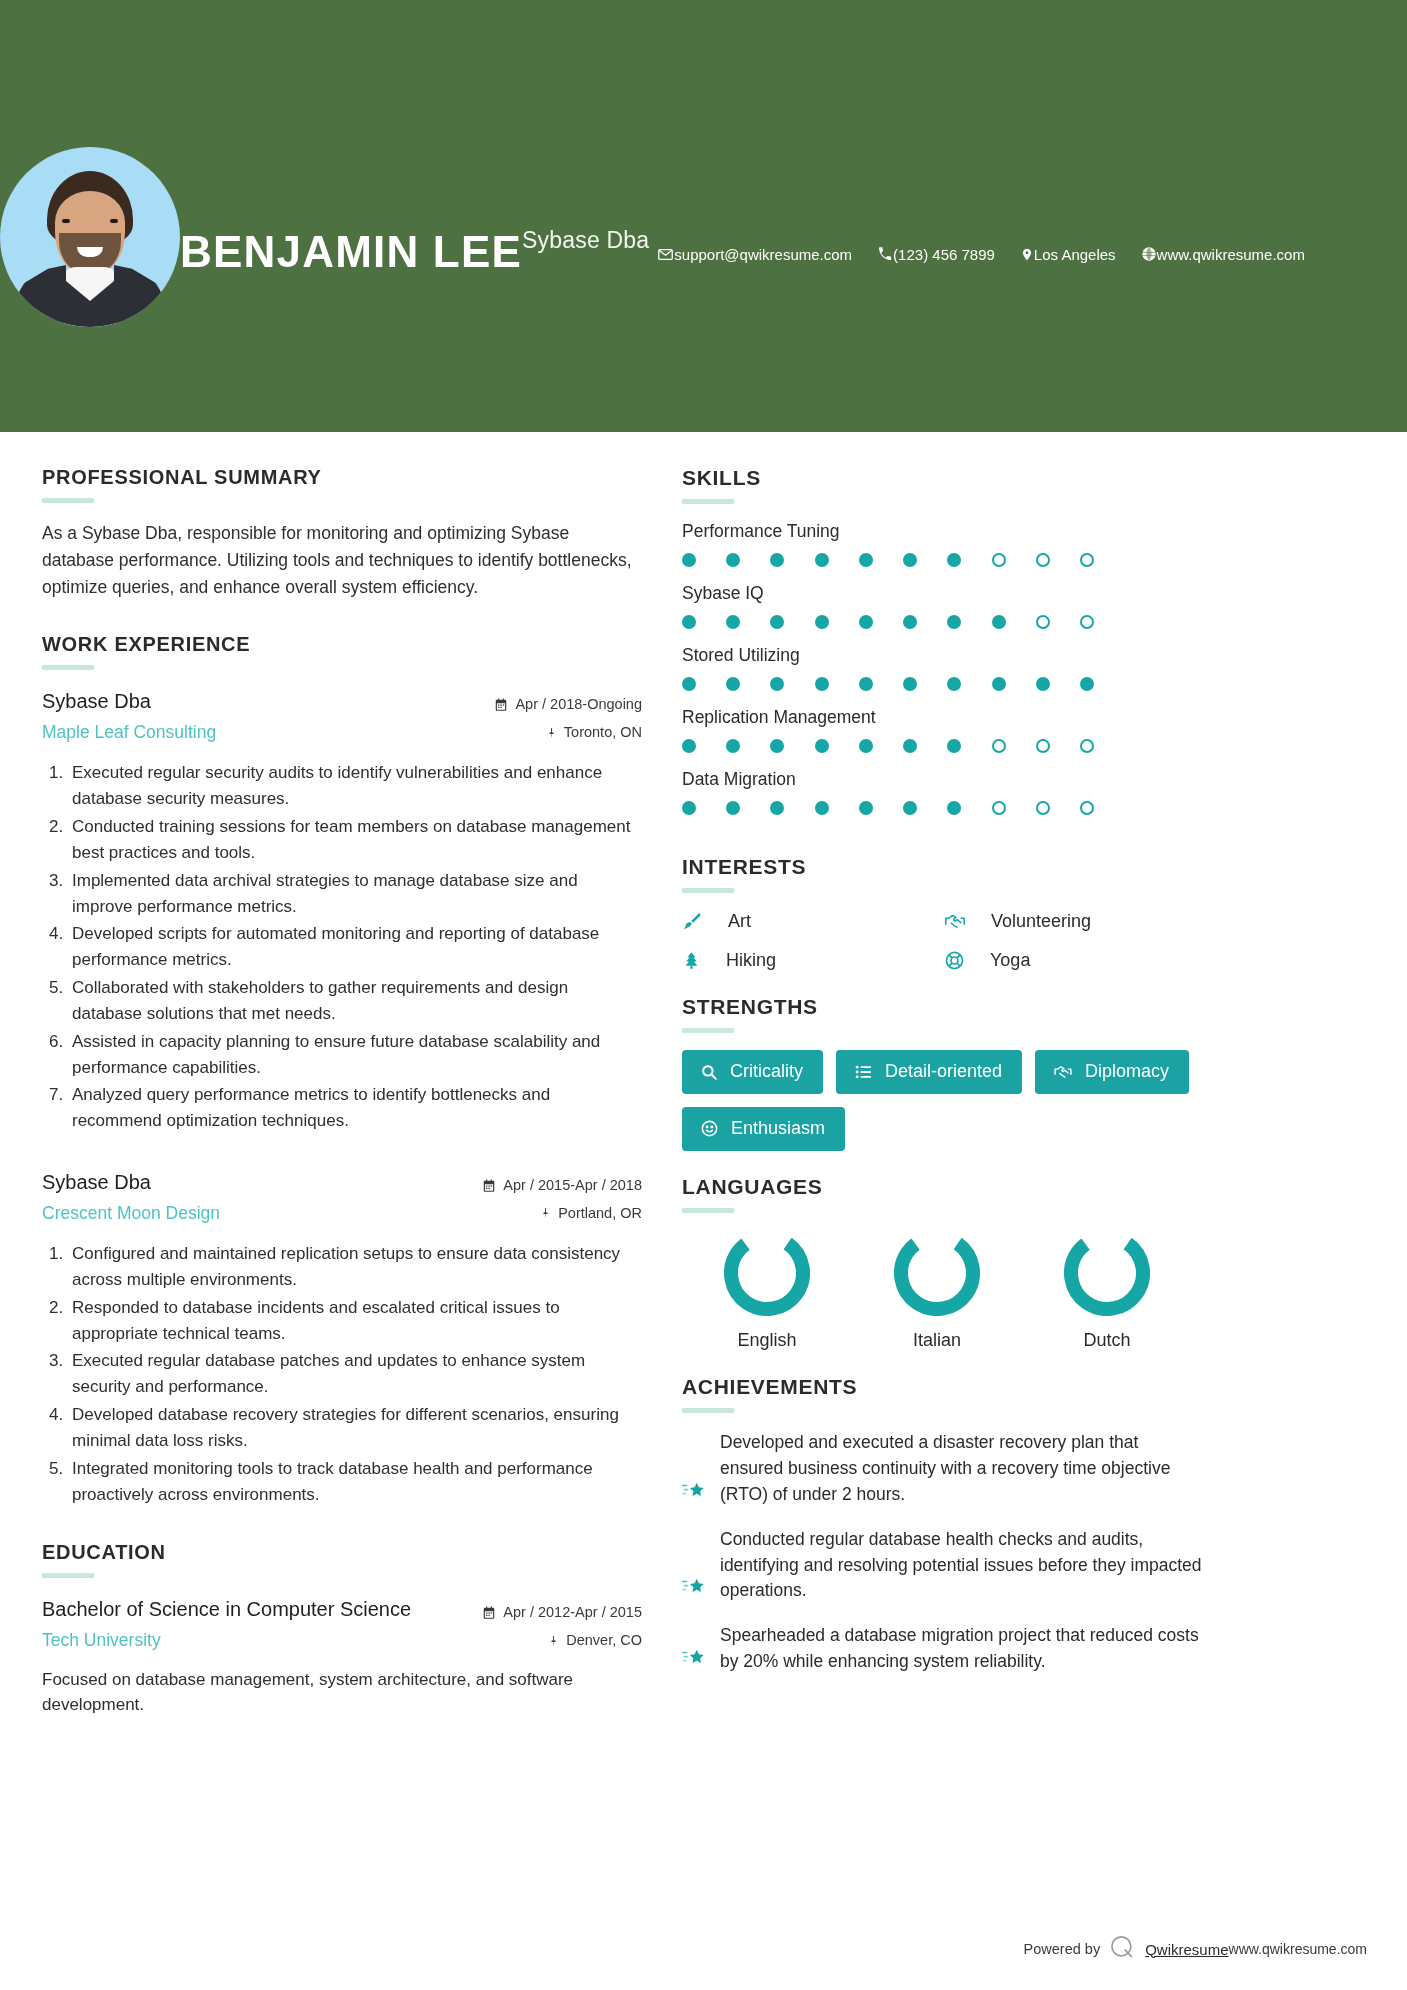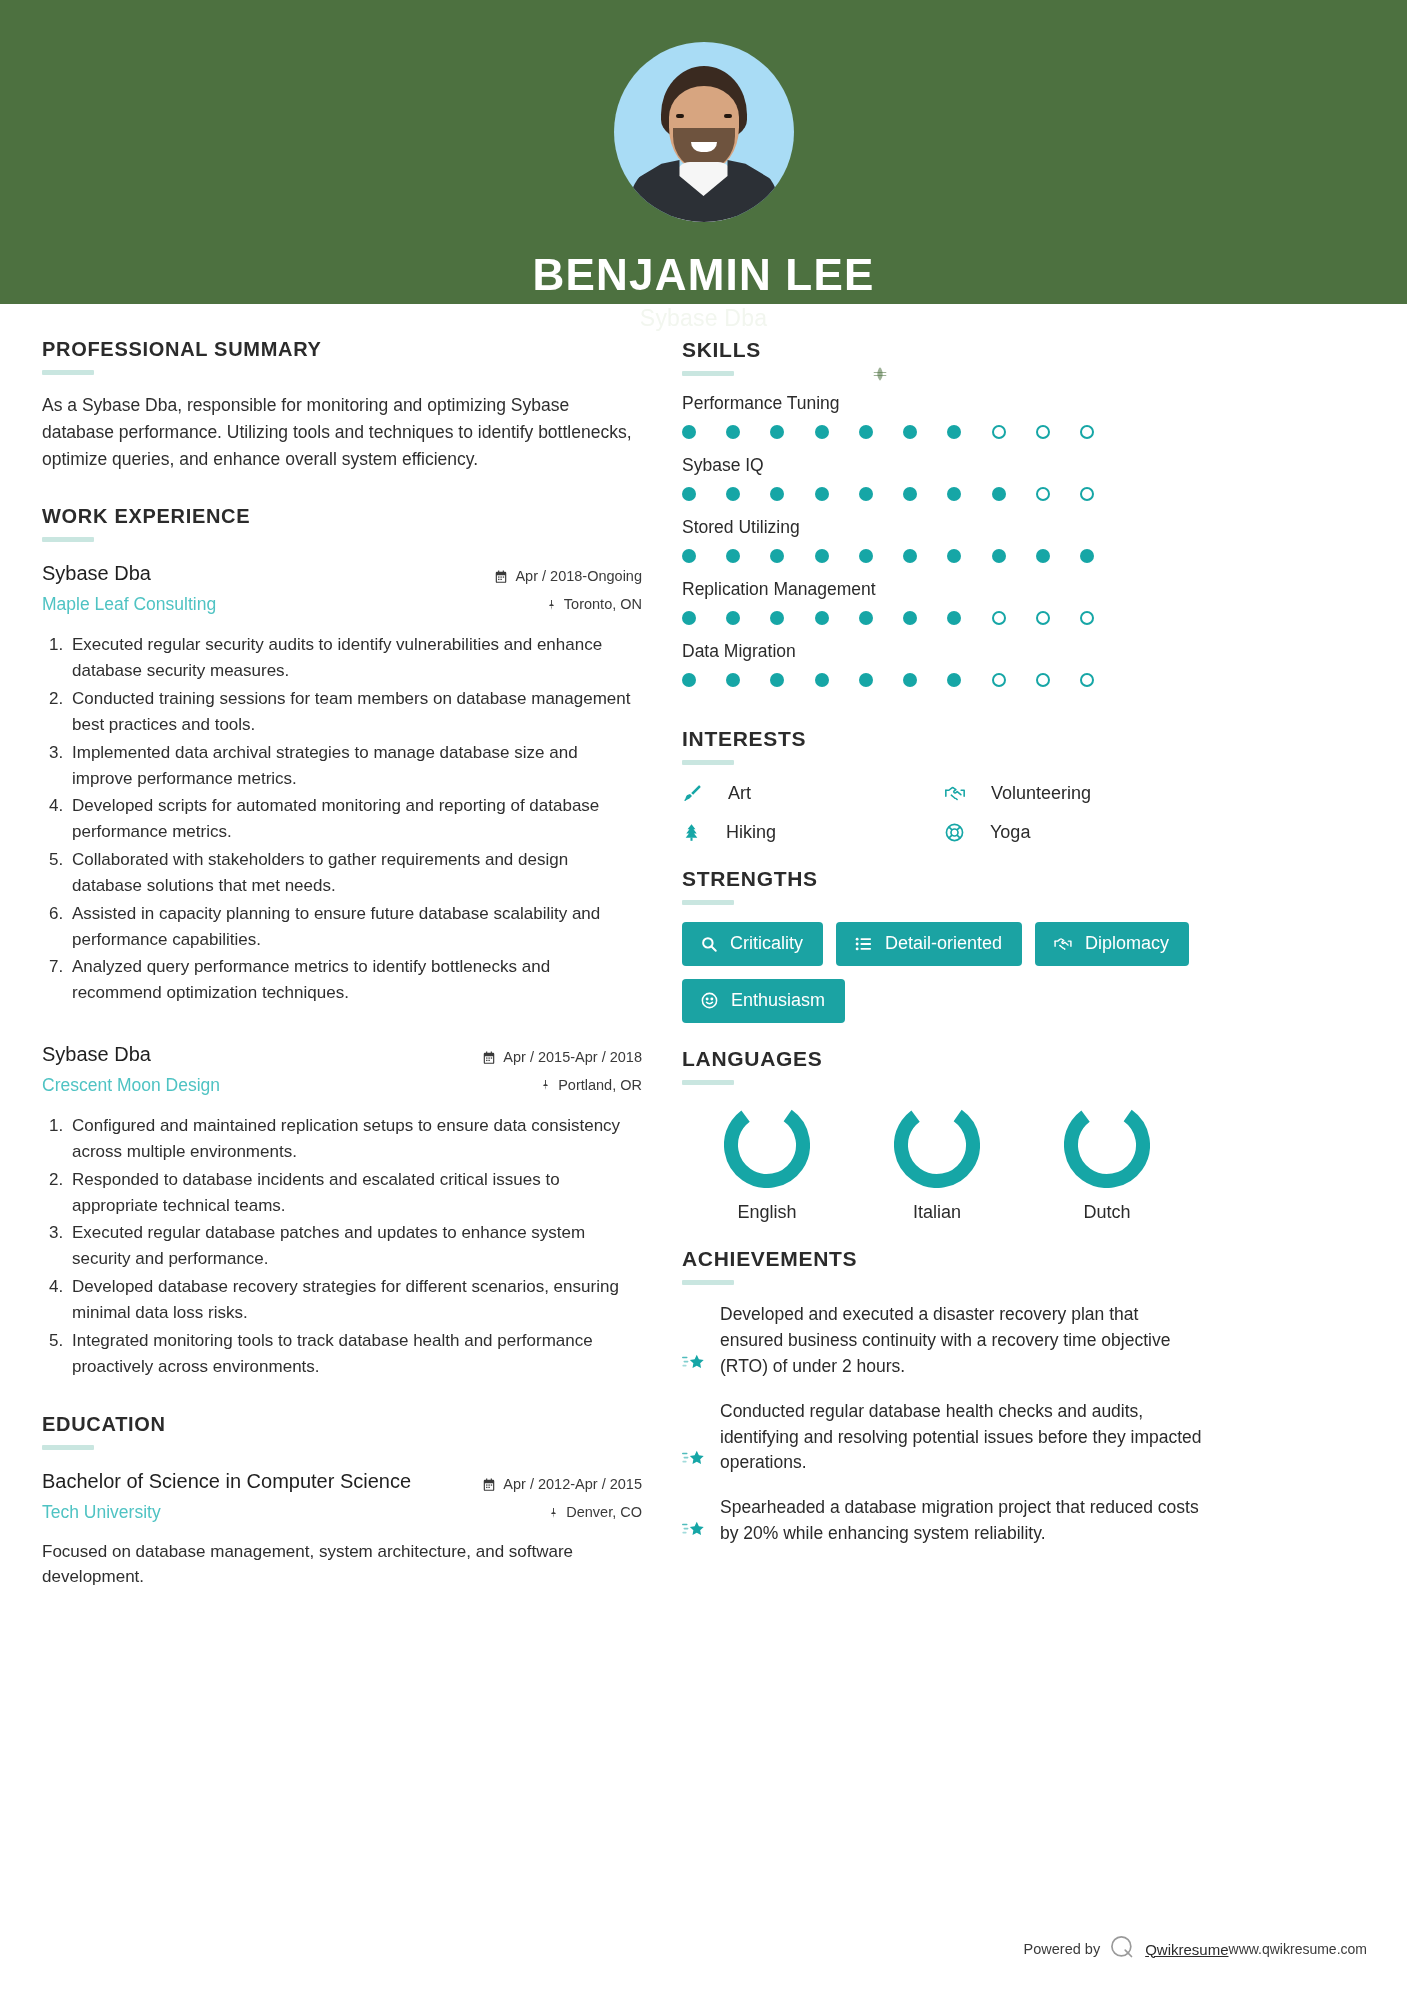--- a/index.html
+++ b/index.html
@@ -12,24 +12,24 @@
     width: 1407px;
     min-height: 1990px;
     background: #ffffff;
     position: relative;
     overflow: hidden;
   }
 
   
   .header {
     background: #4D7140;
-    height: 304px;
+    height: 432px;
     width: 100%;
     display: flex;
-    flex-direction: column;
+    flex-direction: row;
     align-items: center;
     padding-top: 42px;
   }
   .avatar-wrap {
     width: 180px;
     height: 180px;
     border-radius: 50%;
     background: #A9DCF5;
     overflow: hidden;
     position: relative;
@@ -115,21 +115,20 @@
     margin-top: 34px;
     display: flex;
     align-items: center;
     gap: 9px;
     color: #ffffff;
     font-size: 15px;
   }
   .contact-item {
     display: flex;
     align-items: flex-start;
-    gap: 9px;
     padding: 0 8px;
     white-space: nowrap;
   }
   .contact-item svg { display: block; }
 
   
   .body-wrap {
     display: flex;
     padding: 34px 40px 0 42px;
     gap: 40px;

